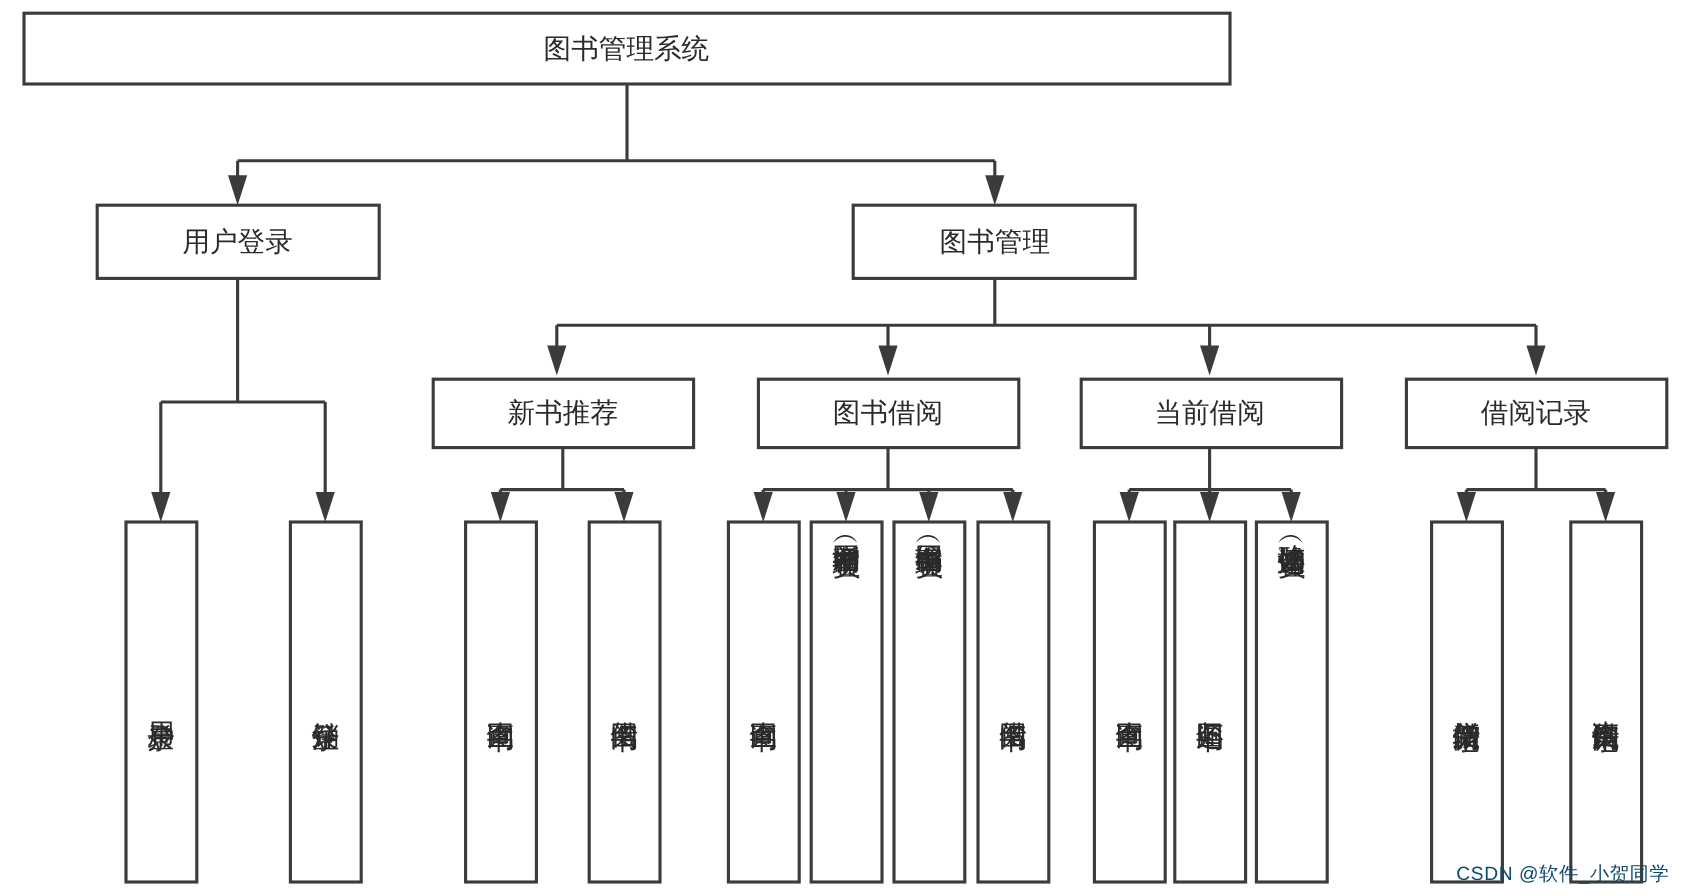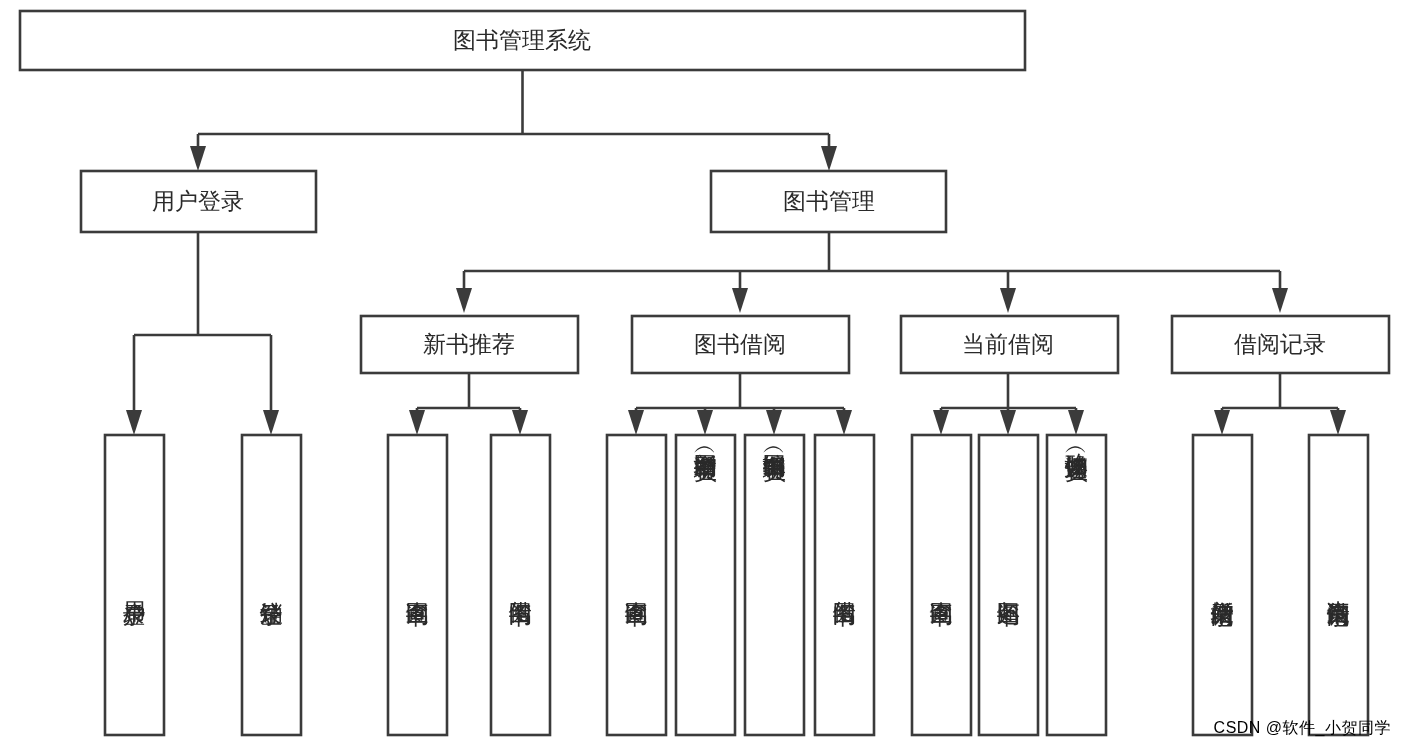--- a/index.html
+++ b/index.html
@@ -69,21 +69,21 @@
     letter-spacing: 1px;
     color: #2a2a2a;
     white-space: nowrap;
   }
   .watermark {
     position: absolute;
     right: 14px;
     bottom: 8px;
     font-family: "Liberation Sans", "DejaVu Sans", sans-serif;
     font-size: 16px;
-    color: #000000;
+    color: #0c4a6e;
     letter-spacing: 0.5px;
     white-space: nowrap;
   }
 </style>
 </head>
 <body>
 
 <div id="diagram-root">
 
   <svg id="flow-svg" viewBox="0 0 1405 747">

